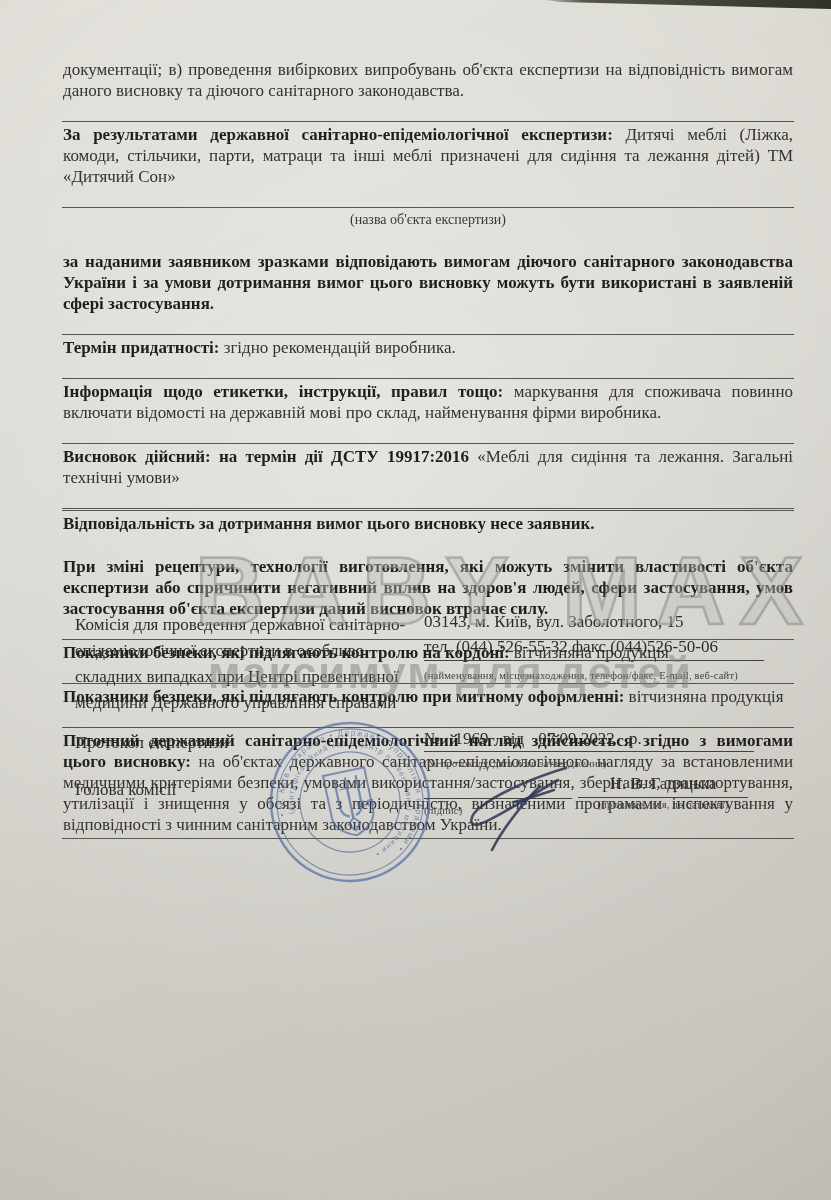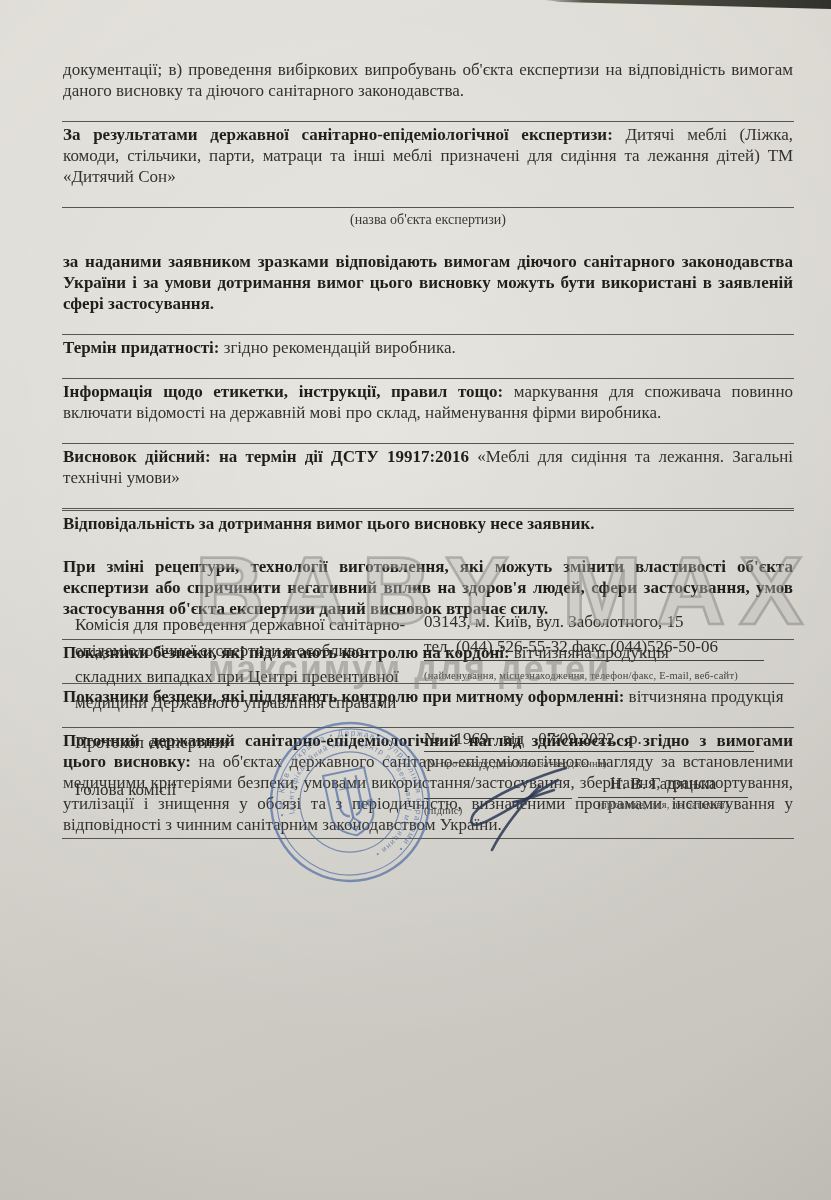--- a/index.html
+++ b/index.html
@@ -36,21 +36,21 @@
   .signline .bar{display:block;height:38px;border-bottom:1.3px solid #44423e;}
   .nameline{left:578px;top:760px;width:170px;text-align:center;}
   .nameline .val{display:block;border-bottom:1.3px solid #44423e;padding:14px 0 3px;}
   .nameline .cap{display:block;text-align:center;}
   
   .wm1{position:absolute;left:195px;top:536px;width:640px;pointer-events:none;z-index:6;
     font-family:"Liberation Sans", sans-serif;font-weight:800;font-size:96px;letter-spacing:14px;
     color:rgba(255,255,255,0.22);-webkit-text-stroke:2.6px rgba(104,104,98,0.38);
     text-shadow:0 0 1px rgba(120,120,114,0.25);}
   .wm2{position:absolute;left:208px;top:648px;width:600px;pointer-events:none;z-index:6;
-    font-family:"Liberation Sans", sans-serif;font-weight:800;font-size:36px;letter-spacing:2px;
+    font-family:"Liberation Sans", sans-serif;font-weight:800;font-size:44px;letter-spacing:2px;
     color:rgba(126,126,120,0.48);}
   
   .stamp{position:absolute;left:266px;top:718px;z-index:4;transform:rotate(-12deg);opacity:0.88;}
   .sig{position:absolute;left:418px;top:752px;z-index:5;}
 </style>
 </head>
 <body>
 
 <div class="photo">
 

